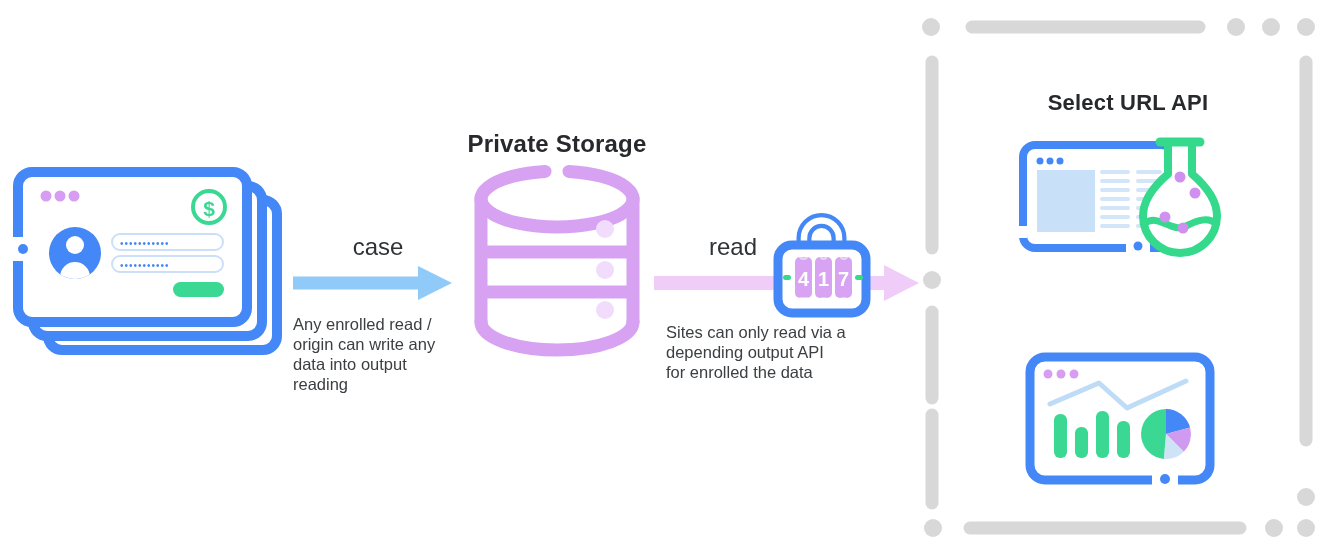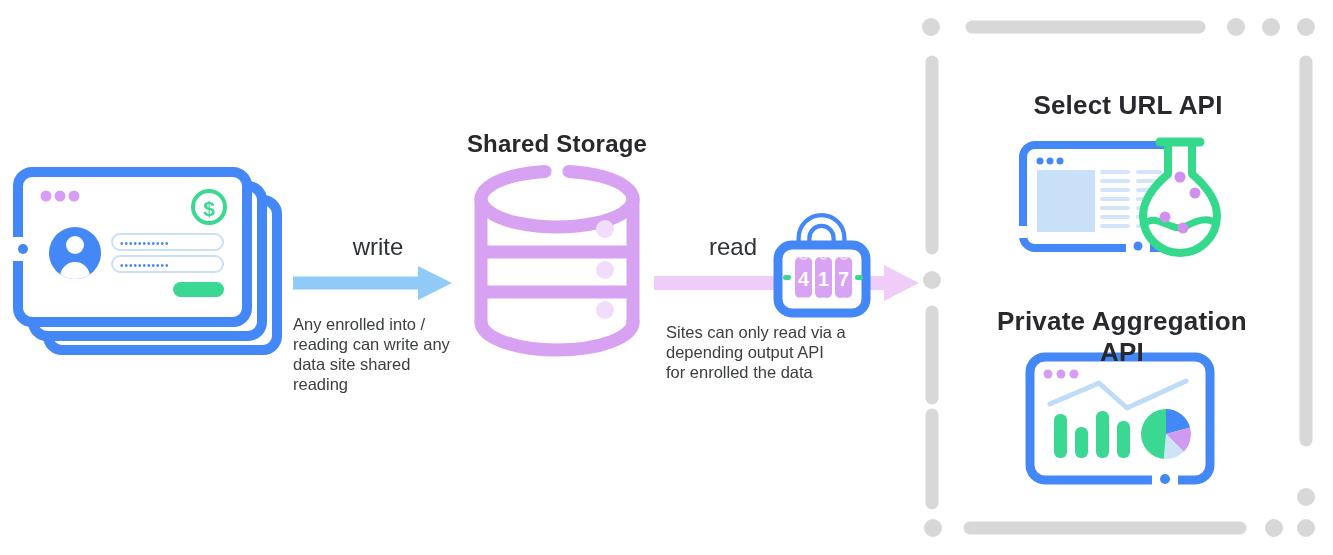--- a/index.html
+++ b/index.html
@@ -4,21 +4,21 @@
 <style>
   html,body{margin:0;padding:0;background:#ffffff;}
   #stage{
     position:relative;width:1333px;height:555px;background:#ffffff;overflow:hidden;
     font-family:"Liberation Sans", sans-serif;color:#3c4043;
   }
   #stage svg{position:absolute;left:0;top:0;}
   .txt{position:absolute;}
   .flow-label{font-size:24px;font-weight:400;color:#2f3336;text-align:center;}
   .diagram-title{font-size:24px;font-weight:700;color:#27292c;text-align:center;letter-spacing:.2px;}
-  .api-title{font-size:26px;font-weight:700;color:#27292c;text-align:center;letter-spacing:.2px;}
+  .api-title{font-size:22px;font-weight:700;color:#27292c;text-align:center;letter-spacing:.2px;}
   .desc{font-size:16.5px;line-height:20px;color:#3c4043;}
   .desc div{white-space:nowrap;}
   .svgtext{font-family:"Liberation Sans", sans-serif;}
 </style>
 </head>
 <body>
 
 <div id="stage">
 
   <svg width="1333" height="555" viewBox="0 0 1333 555">
@@ -199,36 +199,35 @@
         <path d="M0 0 L0 -25 A25 25 0 0 1 24.1 -6.5 Z" fill="#4487F6"></path>
         <path d="M0 0 L24.1 -6.5 A25 25 0 0 1 17.7 17.7 Z" fill="#CF9AF0"></path>
         <path d="M0 0 L17.7 17.7 A25 25 0 0 1 -2.2 24.9 Z" fill="#CFE3F7"></path>
         <path d="M0 0 L-2.2 24.9 A25 25 0 0 1 0 -25 Z" fill="#3BD893"></path>
       </g>
       <rect x="1152" y="473" width="26" height="13" fill="#ffffff"></rect>
       <circle cx="1165" cy="479" r="5" fill="#4487F6"></circle>
     </g>
   </svg>
 
-  <div class="txt diagram-title" style="left:427px;top:130px;width:260px;">Shared Storage</div>
-
-  <div class="txt flow-label" style="left:318px;top:233px;width:120px;">write</div>
+  <div class="txt diagram-title" style="left:427px;top:130px;width:260px;">Private Storage</div>
+
+  <div class="txt flow-label" style="left:318px;top:233px;width:120px;">case</div>
 
   <div class="txt desc" style="left:293px;top:314px;">
-    <div>Any enrolled into /</div>
-    <div>reading can write any</div>
-    <div>data site shared</div>
+    <div>Any enrolled read /</div>
+    <div>origin can write any</div>
+    <div>data into output</div>
     <div>reading</div>
   </div>
 
   <div class="txt flow-label" style="left:683px;top:233px;width:100px;text-align:center;">read</div>
 
   <div class="txt desc" style="left:666px;top:322px;">
     <div>Sites can only read via a</div>
     <div>depending output API</div>
     <div>for enrolled the data</div>
   </div>
 
   <div class="txt api-title" style="left:998px;top:90px;width:260px;">Select URL API</div>
 
-  <div class="txt api-title" style="left:972px;top:306px;width:300px;">Private Aggregation API</div>
 
 </div>
 
 </body></html>

